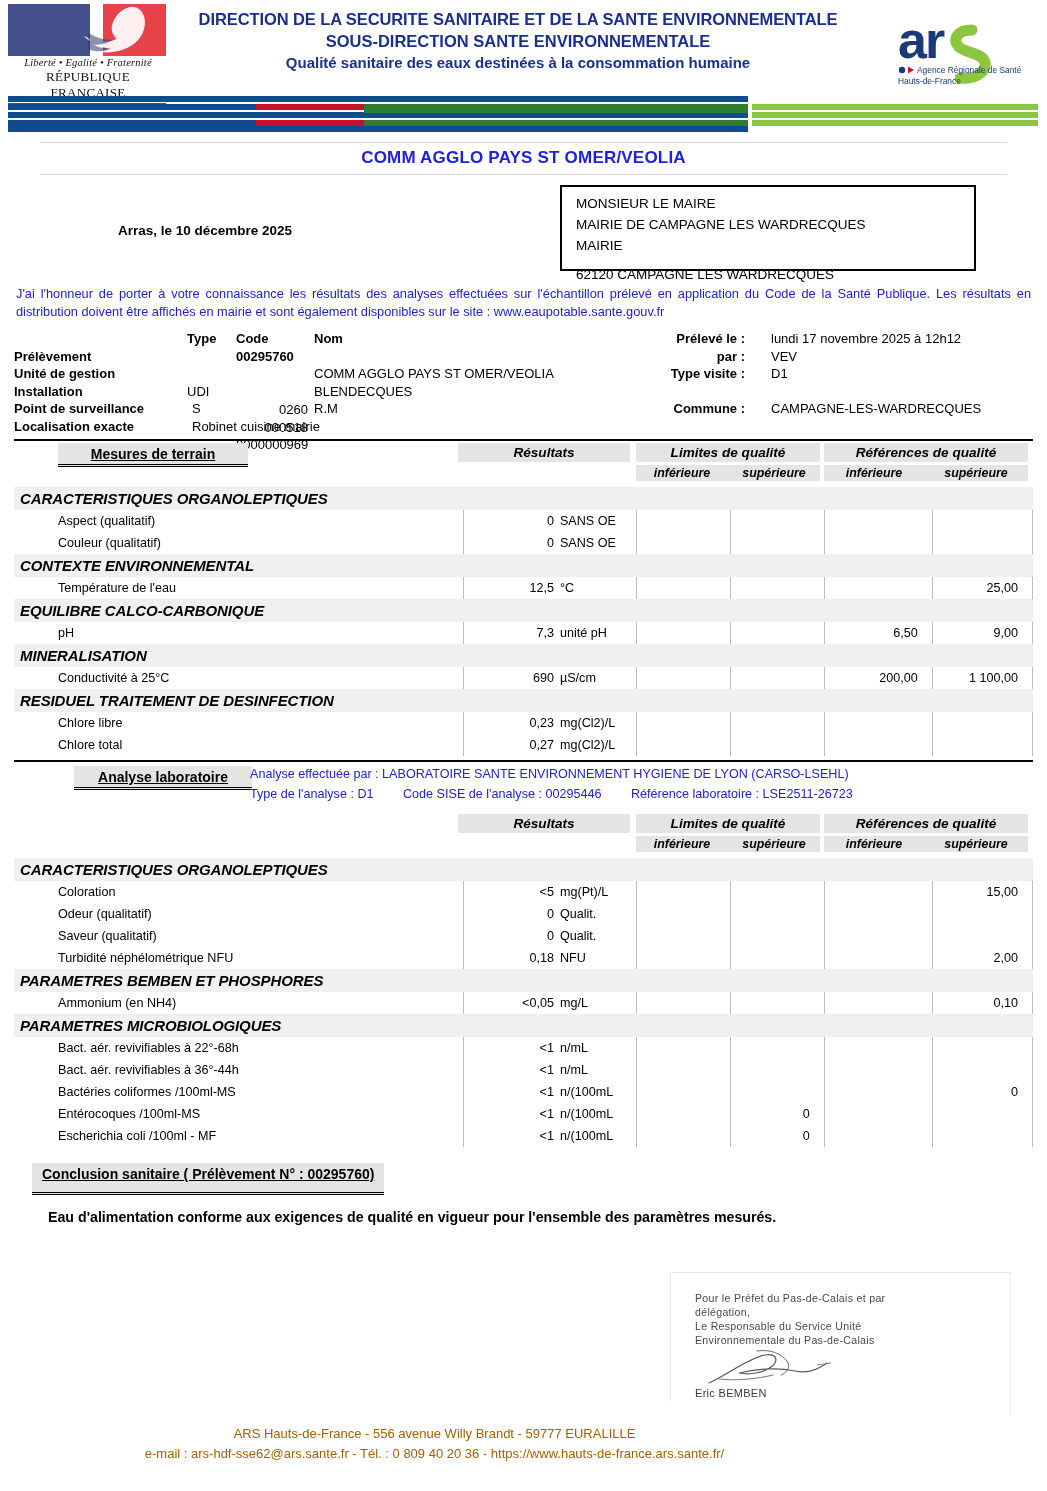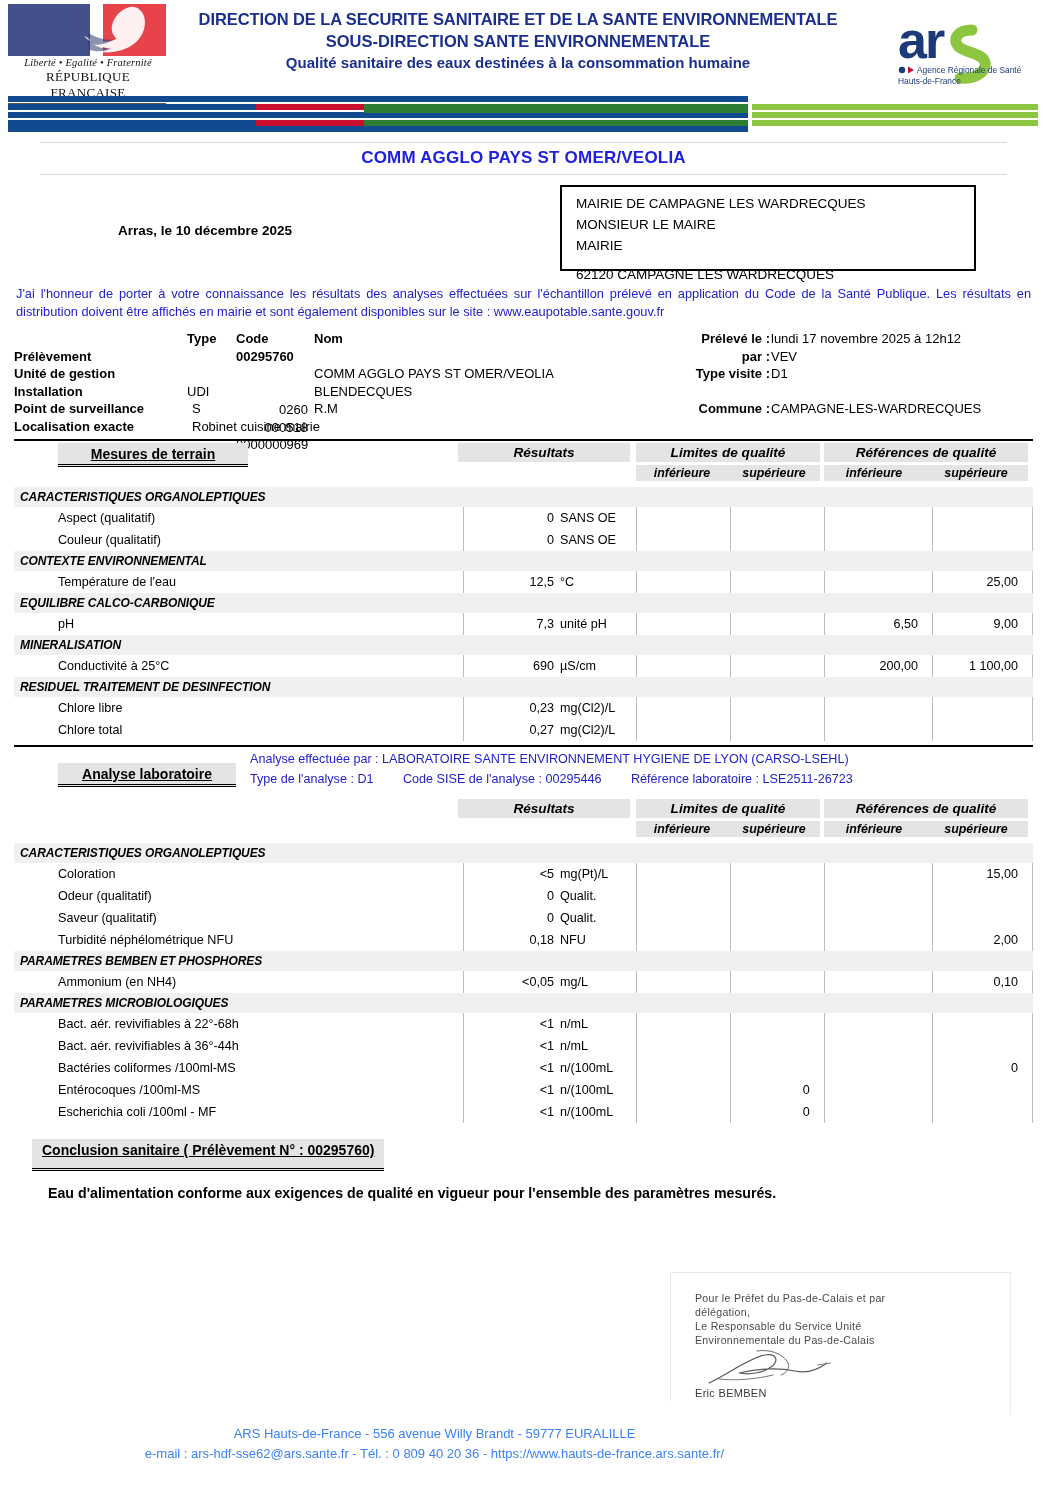--- a/index.html
+++ b/index.html
@@ -138,21 +138,21 @@
   }
   .sample .col-hdr { font-weight: bold; }
   .s-left { position: absolute; left: 14px; top: 0; width: 640px; }
   .s-right{ position: absolute; left: 655px; top: 0; width: 385px; }
   .srow { position: relative; height: 17.5px; }
   .lbl { position: absolute; left: 0; font-weight: bold; }
   .c-type { position: absolute; left: 173px; }
   .c-code { position: absolute; left: 222px; }
   .c-code-r { position: absolute; left: 222px; width: 72px; text-align: right; margin-top: 36px; }
   .c-nom  { position: absolute; left: 300px; text-align: center; }
-  .rlbl { position: absolute; right: 270px; font-weight: bold; text-align: right; white-space: nowrap; margin-left: 16px; }
+  .rlbl { position: absolute; right: 295px; font-weight: bold; text-align: right; white-space: nowrap; margin-left: 16px; }
   .rval { position: absolute; left: 116px; text-align: right; }
   .hr-thick { border-top: 2px solid #000; margin: 0 14px; }
 
   
   .tbl-wrap { margin: 0 14px; }
   table.res {
     width: 100%;
     border-collapse: collapse;
     font-size: 12.6px;
     table-layout: fixed;
@@ -161,21 +161,21 @@
   table.res col.c-res   { width: 170px; }
   table.res col.c-li    { width: 92px; }
   table.res col.c-ls    { width: 92px; }
   table.res col.c-ri    { width: 106px; }
   table.res col.c-rs    { width: 98px; }
 
   .sec-title-row td {
     background: #f0f0f0;
     font-style: italic;
     font-weight: bold;
-    font-size: 12px;
+    font-size: 15px;
     padding: 3px 12px 3px 6px;
     letter-spacing: -0.1px;
   }
   .data-row td { padding: 1.5px 0; height: 19px; }
   .data-row td.param { padding-left: 44px; }
   .data-row td.val {
     text-align: right;
     padding-right: 4px;
     border-left: 1px solid #bdbdbd;
     border-right: 1px solid #bdbdbd;
@@ -285,21 +285,21 @@
     position: absolute; right: 0; top: 0; bottom: -14px;
     width: 1px; background: #ececec;
   }
 
   
   .footer {
     position: absolute;
     left: 0; top: 1424px;
     width: 869px;
     text-align: center;
-    color: #3b82f6;
+    color: #a16207;
     font-size: 13px;
     line-height: 20px;
   }
 </style>
 </head>
 <body>
 
 <div class="page">
 
   <div class="header">
@@ -360,22 +360,22 @@
     <div class="band" style="left:8px;  top:30px; width:740px; background:#114a8f;"></div>
   </div>
 
   <div class="title-box">
     <span>COMM AGGLO PAYS ST OMER/VEOLIA</span>
   </div>
 
   <div class="addr-row">
     <div class="date-line">Arras, le 10 décembre 2025</div>
     <div class="addr-box">
+      <div>MONSIEUR LE MAIRE</div>
       <div>MAIRIE DE CAMPAGNE LES WARDRECQUES</div>
-      <div>MONSIEUR LE MAIRE</div>
       <div>MAIRIE</div>
       <div class="addr-gap"></div>
       <div>62120 CAMPAGNE LES WARDRECQUES</div>
     </div>
   </div>
 
   <div class="intro">J'ai l'honneur de porter à votre connaissance les résultats des analyses effectuées sur l'échantillon prélevé en application du Code de la Santé Publique. Les résultats en distribution doivent être affichés en mairie et sont également disponibles sur le site : www.eaupotable.sante.gouv.fr</div>
 
   <div class="sample">
     <div class="s-left">
@@ -530,21 +530,21 @@
             <td class="lim"></td>
             <td class="lim"></td>
           </tr>
         </tbody>
     </table>
   </div>
 
   <div class="hr-thick" style="margin-top:4px;"></div>
 
   <div class="thead-strip" style="height:96px;">
-    <div class="lbl-box underlined" style="left:44px; top:4px; width:178px;margin-top:12px;">Analyse laboratoire</div>
+    <div class="lbl-box underlined" style="left:60px; top:4px; width:178px;">Analyse laboratoire</div>
     <div class="lab-info">
       <div>Analyse effectuée par : LABORATOIRE SANTE ENVIRONNEMENT HYGIENE DE LYON (CARSO-LSEHL)</div>
       <div class="ln2">
         <span>Type de l'analyse : D1</span>
         <span>Code SISE de l'analyse : 00295446</span>
         <span>Référence laboratoire : LSE2511-26723</span>
       </div>
     </div>
     <div class="hdr-ital" style="left:444px; top:52px; width:172px;">Résultats</div>
     <div class="hdr-ital" style="left:622px; top:52px; width:184px;">Limites de qualité</div>

